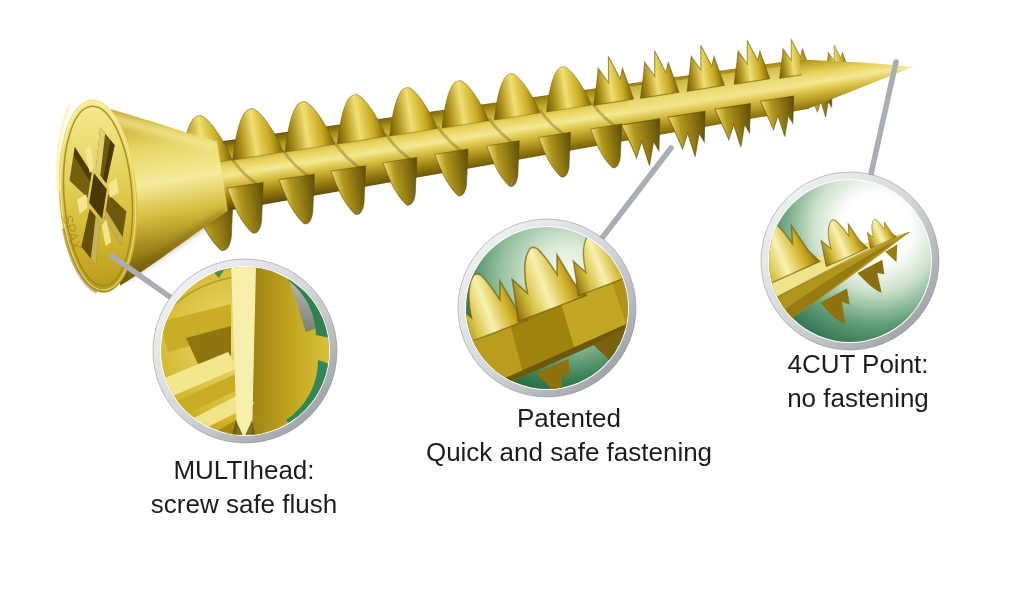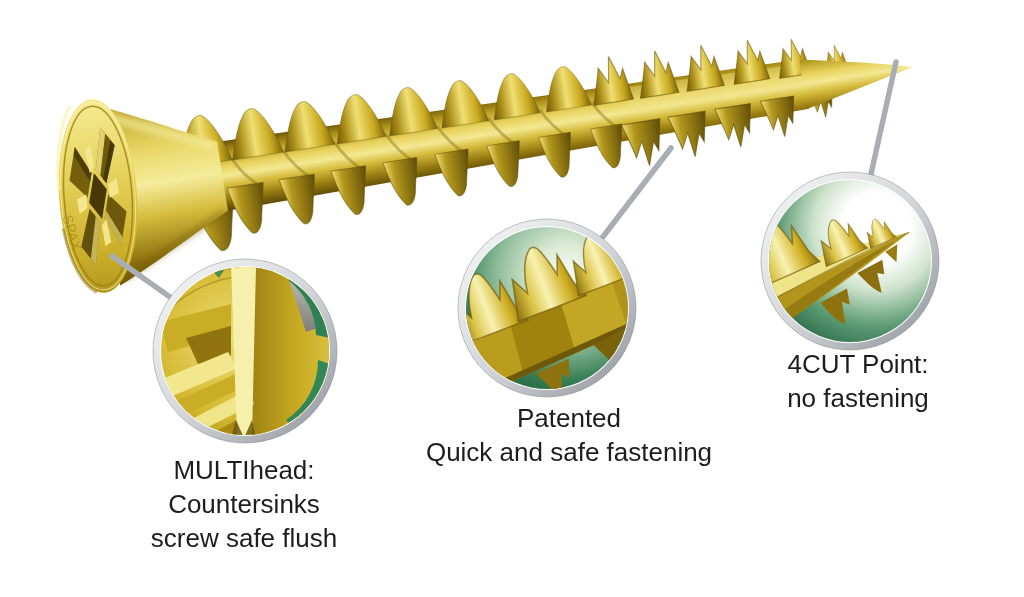--- a/index.html
+++ b/index.html
@@ -282,21 +282,20 @@
         <path d="M -44,26 C -40,40 -36,50 -30,56 L -24,34 L -18,40 L -14,24 Z" fill="#8f7210"></path>
         <path d="M 2,14 C 6,26 10,36 16,42 L 20,22 L 26,26 L 30,12 Z" fill="#8a6f0e"></path>
         <path d="M 36,6 L 42,20 L 50,4 Z" fill="#9a7d12"></path>
       </g>
     </g>
   </g>
 </svg>
 
 <div class="callout-label" style="left:94px;top:453px;width:300px;text-align:center;">
   <div class="t">MULTIhead:</div>
-  <div>Countersinks</div>
   <div>screw safe flush</div>
 </div>
 
 <div class="callout-label" style="left:419px;top:401px;width:300px;">
   <div class="t">Patented</div>
   <div>Quick and safe fastening</div>
 </div>
 
 <div class="callout-label" style="left:708px;top:347px;width:300px;">
   <div class="t">4CUT Point:</div>

